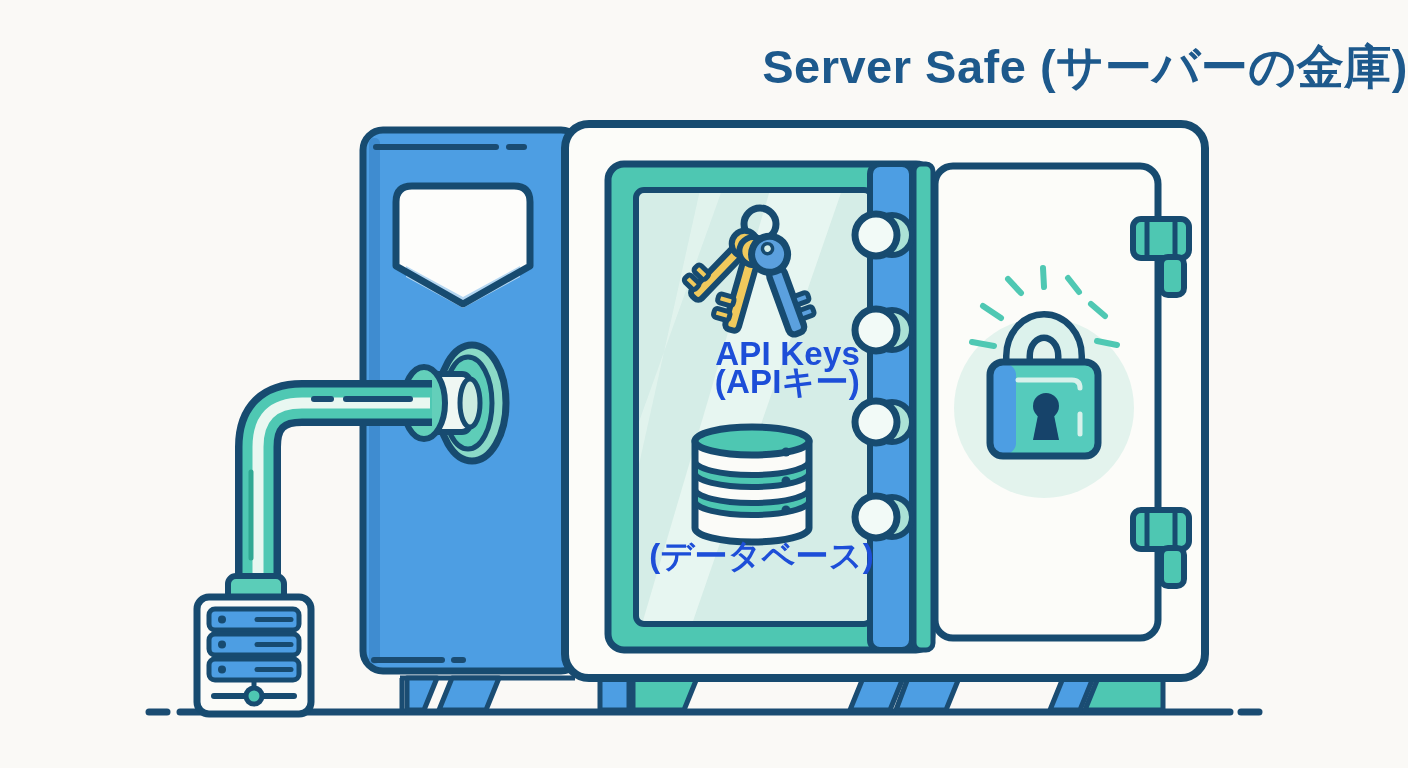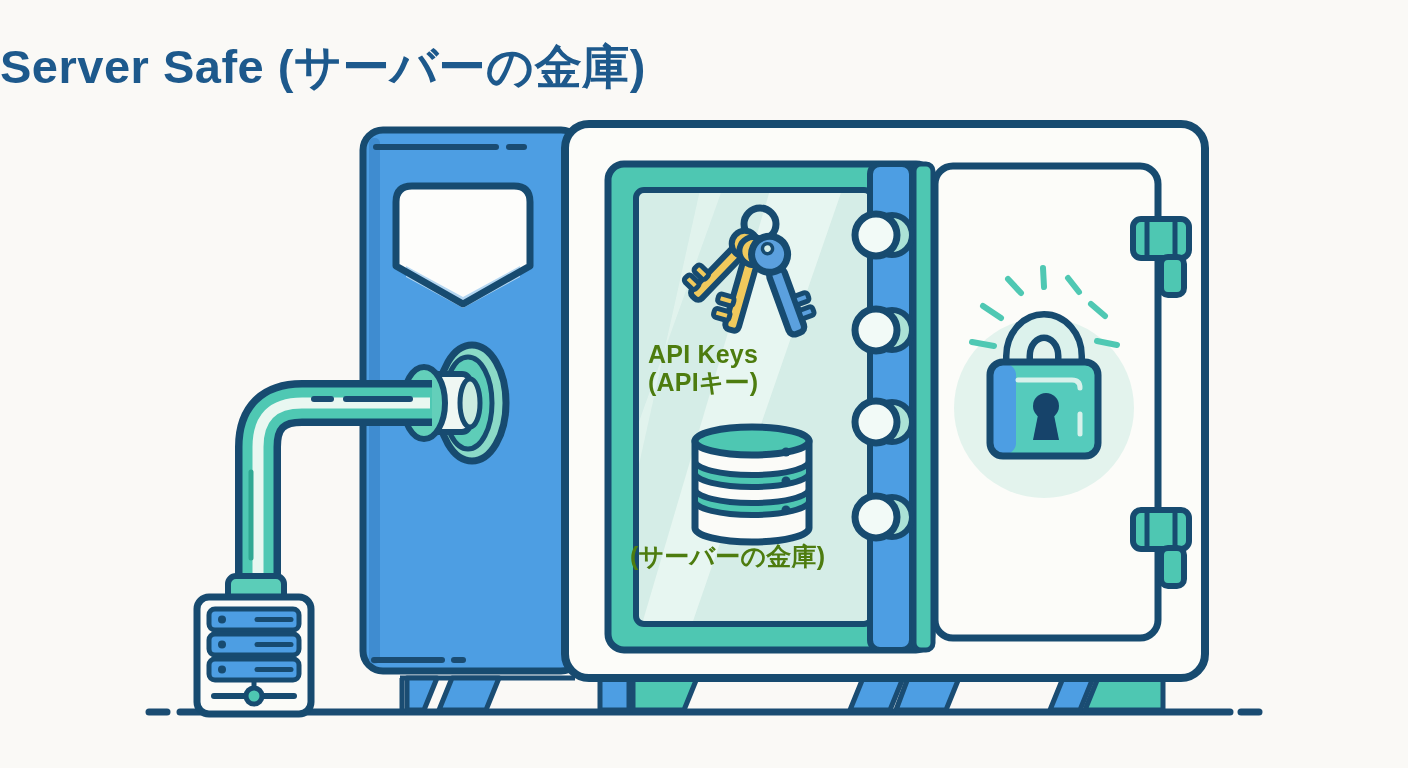--- a/index.html
+++ b/index.html
@@ -2,31 +2,31 @@
 <html><head>
 <meta charset="utf-8">
 <style>
   html,body{margin:0;padding:0;}
   body{
     width:1408px;height:768px;position:relative;overflow:hidden;
     background:#faf9f6;
     font-family:"Liberation Sans","DejaVu Sans",sans-serif;
   }
   .stage{position:absolute;inset:0;}
-  .txt{position:absolute;font-weight:bold;text-align:left;}
+  .txt{position:absolute;font-weight:bold;text-align:right;}
   #title{
     left:0;top:36px;width:1408px;
     font-size:47px;color:#1d598c;letter-spacing:0.5px;
   }
   #badge-text{
     left:396px;top:194px;width:134px;
     font-size:20px;line-height:23px;color:#1b4d7c;letter-spacing:0.5px;
   }
   .item-label{
-    font-size:25px;line-height:28px;color:#4d7c0f;letter-spacing:0.2px;
+    font-size:33px;line-height:28px;color:#1d4ed8;letter-spacing:0.2px;
   }
   #api-label{left:648px;top:340px;width:212px;}
   #db-label{left:630px;top:542px;width:244px;}
 </style>
 </head>
 <body>
 
 <div class="stage">
 <svg width="1408" height="768" viewBox="0 0 1408 768">
 
@@ -219,15 +219,15 @@
 
 <div id="title" class="txt">Server Safe (サーバーの金庫)</div>
 
 
 <div id="api-label" class="txt item-label">
   <div>API Keys</div>
   <div>(APIキー)</div>
 </div>
 
 <div id="db-label" class="txt item-label">
-  <div>(サーバーの金庫)</div>
+  <div>(データベース)</div>
 </div>
 </div>
 
 </body></html>

